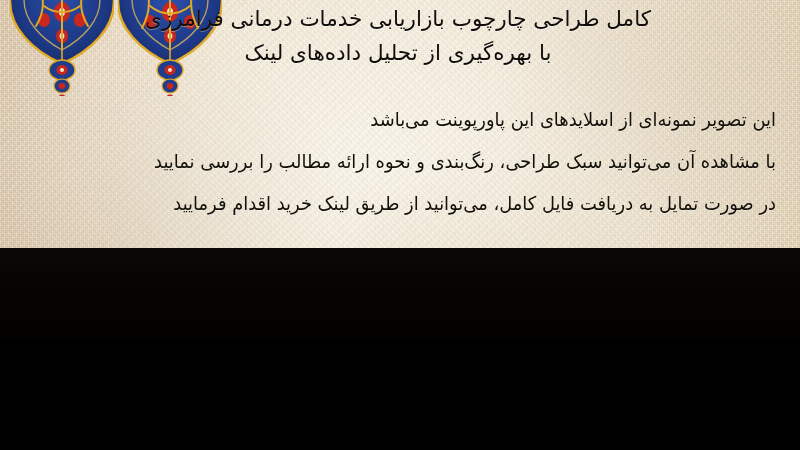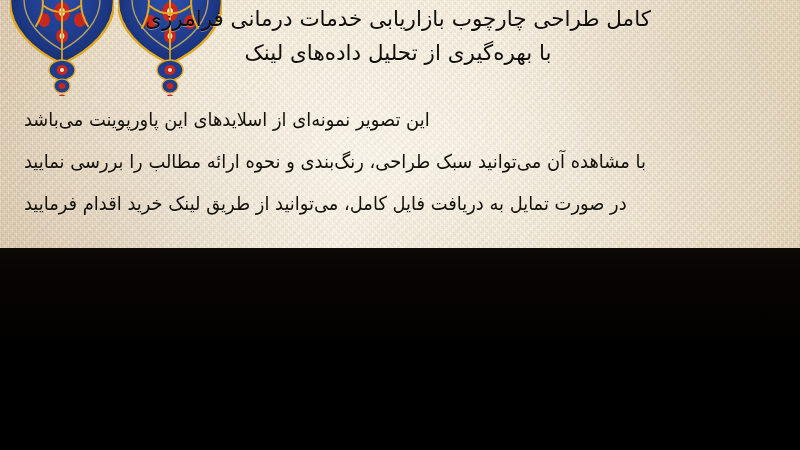--- a/index.html
+++ b/index.html
@@ -136,21 +136,21 @@
     font-family:"DejaVu Sans","Liberation Sans",sans-serif;
     font-size:21.5px;line-height:34px;color:#100d0a;
     letter-spacing:0;white-space:nowrap;font-weight:400;
     text-shadow:0 1px 0 rgba(255,255,255,.35);
   }
   .title-line.l1{padding-right:0;}
   .title-line.l2{}
 
   .body-block{
     position:absolute;top:104px;left:0;width:800px;
-    text-align:left;box-sizing:border-box;padding:0 0;
+    text-align:right;box-sizing:border-box;padding:0 0;
   }
   .body-line{
     font-family:"DejaVu Sans","Liberation Sans",sans-serif;
     font-size:19px;line-height:31px;color:#121008;
     white-space:nowrap;font-weight:400;
     transform:scaleX(.94);
     text-shadow:0 1px 0 rgba(255,255,255,.30);
   }
   .gap-sm{height:11px;}
 </style>

